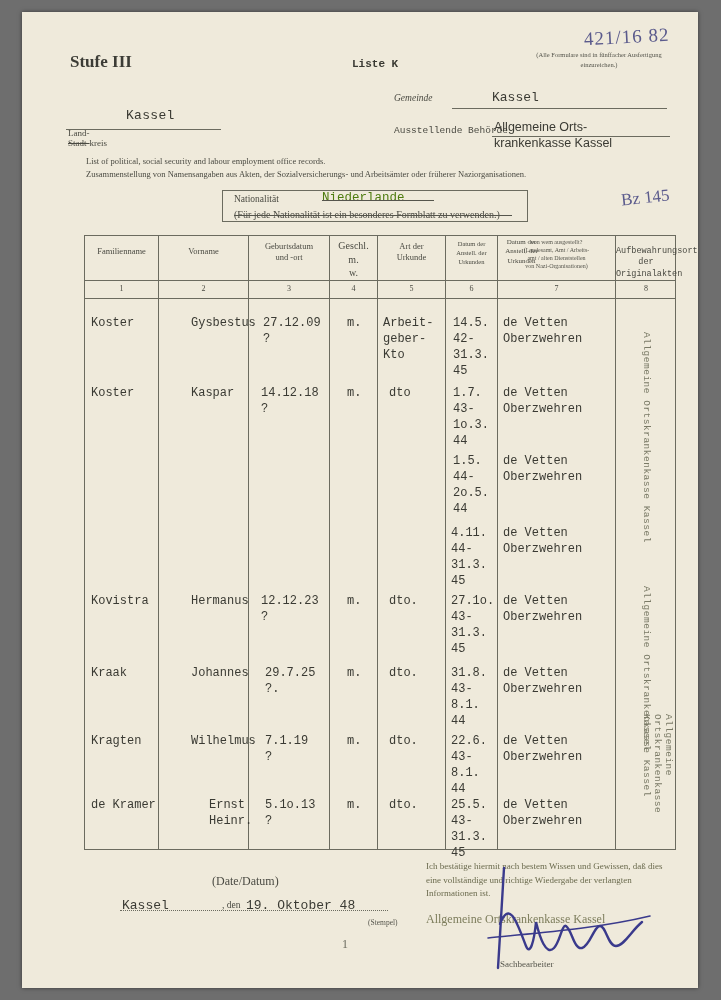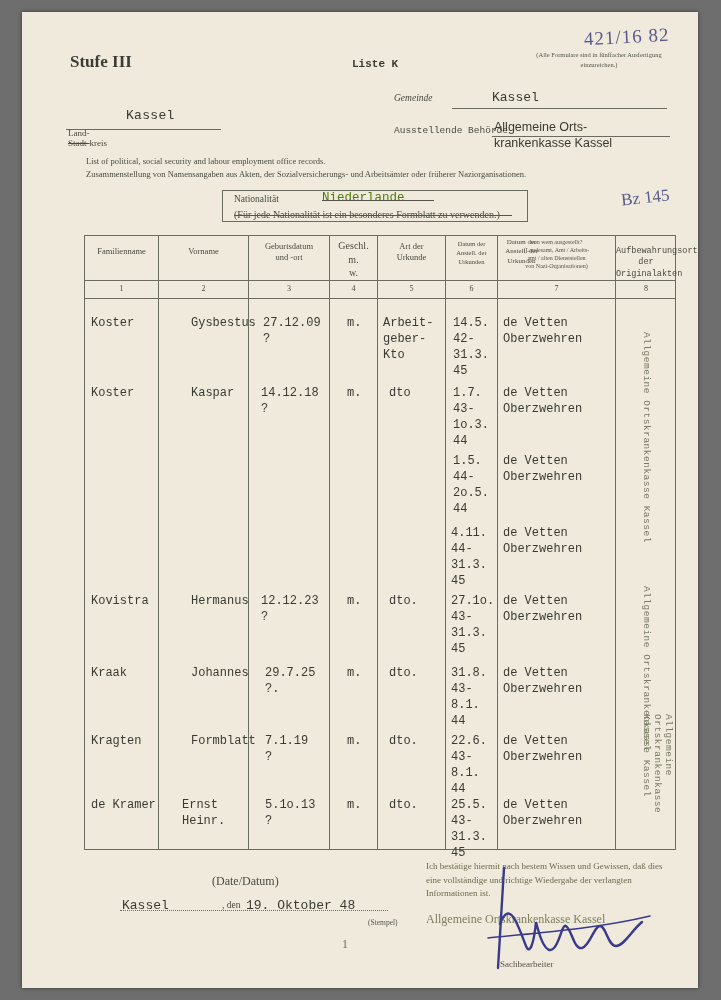--- a/index.html
+++ b/index.html
@@ -518,34 +518,34 @@
     <div class="cell" style="left:262px;top:430px;">m.</div>
     <div class="cell" style="left:304px;top:430px;">dto.</div>
     <div class="cell" style="left:366px;top:430px;">31.8.
 43-
 8.1.
 44</div>
     <div class="cell" style="left:418px;top:430px;">de Vetten
 Oberzwehren</div>
 
     <div class="cell" style="left:6px;  top:498px;">Kragten</div>
-    <div class="cell" style="left:106px;top:498px;">Formblatt</div>
+    <div class="cell" style="left:106px;top:498px;">Wilhelmus</div>
     <div class="cell" style="left:180px;top:498px;">7.1.19
 ?</div>
     <div class="cell" style="left:262px;top:498px;">m.</div>
     <div class="cell" style="left:304px;top:498px;">dto.</div>
     <div class="cell" style="left:366px;top:498px;">22.6.
 43-
 8.1.
 44</div>
     <div class="cell" style="left:418px;top:498px;">de Vetten
 Oberzwehren</div>
 
     <div class="cell" style="left:6px;  top:562px;">de Kramer</div>
-    <div class="cell" style="left:97px;top:562px;">Ernst
+    <div class="cell" style="left:124px;top:562px;">Ernst
 Heinr.</div>
     <div class="cell" style="left:180px;top:562px;">5.1o.13
 ?</div>
     <div class="cell" style="left:262px;top:562px;">m.</div>
     <div class="cell" style="left:304px;top:562px;">dto.</div>
     <div class="cell" style="left:366px;top:562px;">25.5.
 43-
 31.3.
 45</div>
     <div class="cell" style="left:418px;top:562px;">de Vetten

